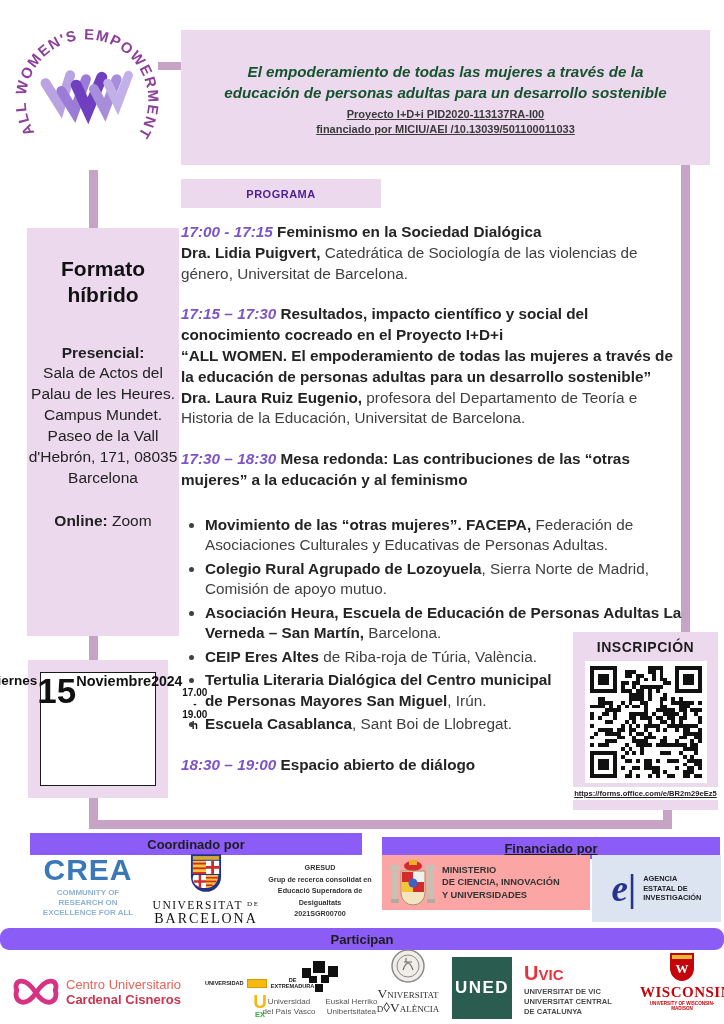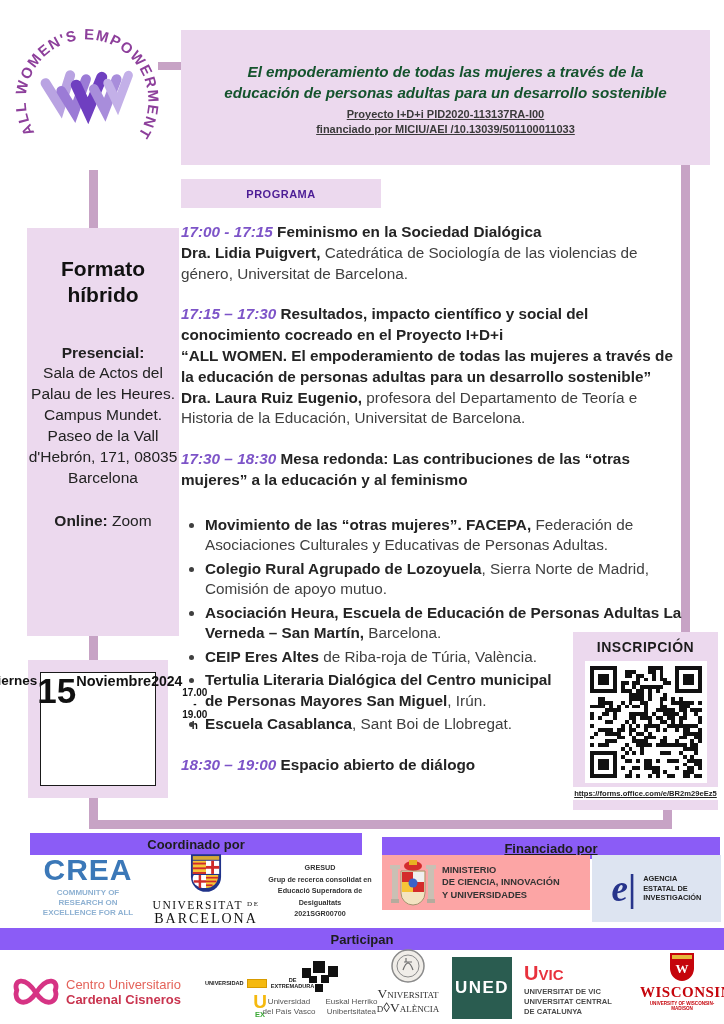--- a/index.html
+++ b/index.html
@@ -552,21 +552,21 @@
   </div>
   <div class="aei">
     <div class="aei-mark">e<span style="font-style:normal;">|</span></div>
     <div class="aei-txt">
       <div>AGENCIA</div>
       <div>ESTATAL DE</div>
       <div>INVESTIGACIÓN</div>
     </div>
   </div>
 
-  <div class="bar" style="left:0;top:928px;width:724px;height:22px;">Participan</div>
+  <div class="bar" style="left:0;top:928px;width:724px;height:22px;border-radius:9px;">Participan</div>
 
   <div style="position:absolute;left:10px;top:970px;">
     <svg width="52" height="46" viewBox="0 0 54 46">
       <g fill="none" stroke="#d63384" stroke-width="5" stroke-linecap="round">
         <path d="M27,23 C15,4 3,10 7,20 C3,31 15,40 27,23"></path>
         <path d="M27,23 C39,4 51,10 47,20 C51,31 39,40 27,23"></path>
       </g>
     </svg>
   </div>
   <div class="cisneros-t">

